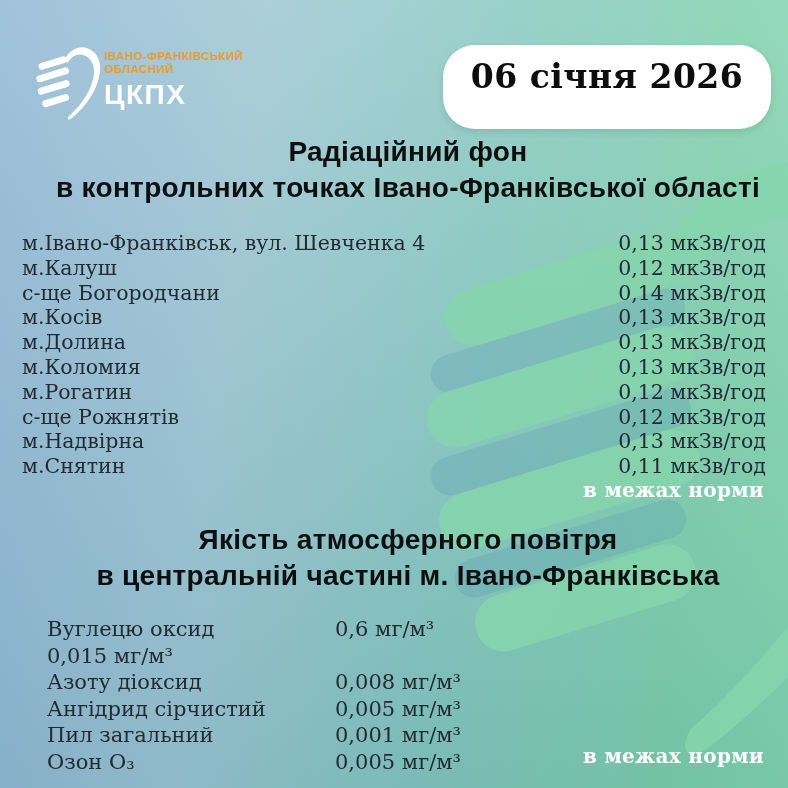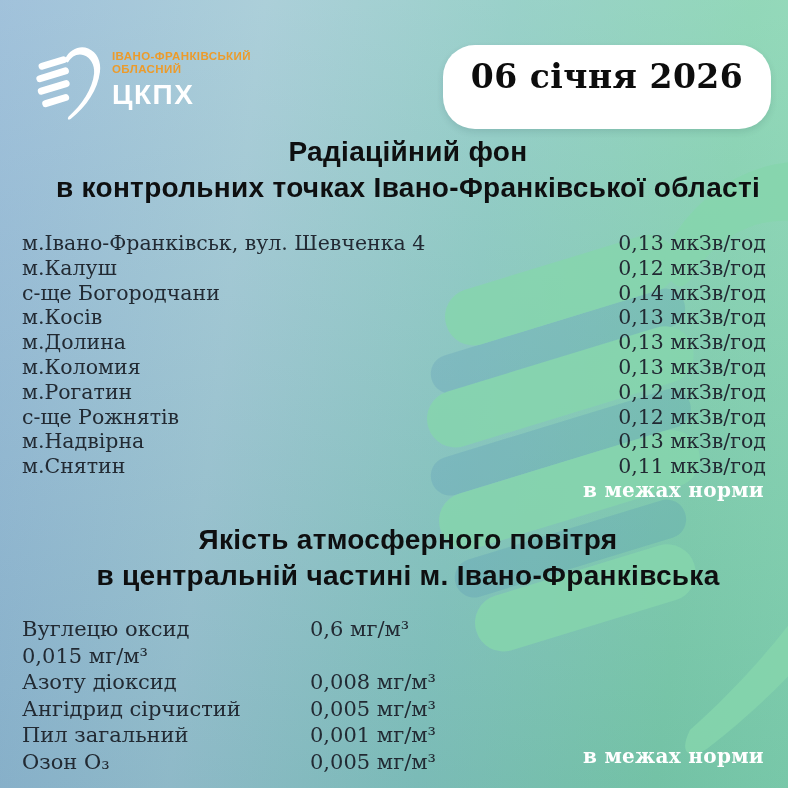--- a/index.html
+++ b/index.html
@@ -25,21 +25,21 @@
     height: 672px;
     opacity: 0.82;
   }
   .wm-fill { fill: #86d6ad; }
   .wm-gap  { fill: #4f8cb4; opacity: 0.26; }
 
   
   .logo { position: absolute; left: 30px; top: 42px; display: flex; }
   .logo-emblem { width: 74px; height: 82px; }
   .logo-emblem path, .logo-emblem rect { fill: #ffffff; }
-  .logo-text { margin-left: 8px; padding-top: 8px; font-family: "Liberation Sans", sans-serif; }
+  .logo-text { margin-left: 0; padding-top: 8px; font-family: "Liberation Sans", sans-serif; }
   .logo-line {
     font-size: 11.5px; font-weight: 700; letter-spacing: 0.4px;
     line-height: 13px; color: #EC9B2B; text-transform: uppercase;
   }
   .logo-acronym {
     margin-top: 3px; font-size: 28px; font-weight: 700;
     letter-spacing: 1.5px; color: #ffffff;
   }
 
   .date-badge {
@@ -66,21 +66,21 @@
     display: flex; justify-content: space-between; align-items: baseline;
     height: 24.8px; font-size: 20.5px; color: #222a33;
   }
   .loc { text-align: left; }
   .val { text-align: left; white-space: nowrap; }
 
   
   .air-table { position: absolute; left: 22px; right: 22px; top: 617px; }
   .air-row {
     display: flex; align-items: baseline;
-    height: 26.6px; font-size: 21px; color: #222a33;
+    height: 26.6px; font-size: 21px; color: #222a33; margin-left: 25px;
   }
   .air-row .subst { width: 288px; flex: none; }
 
   .status-line {
     position: absolute; right: 24px;
     font-family: "DejaVu Serif", serif; font-weight: 700;
     font-size: 20px; color: #ffffff; letter-spacing: 0.3px;
   }
   .rad-status { top: 478px; }
   .air-status { top: 744px; }

